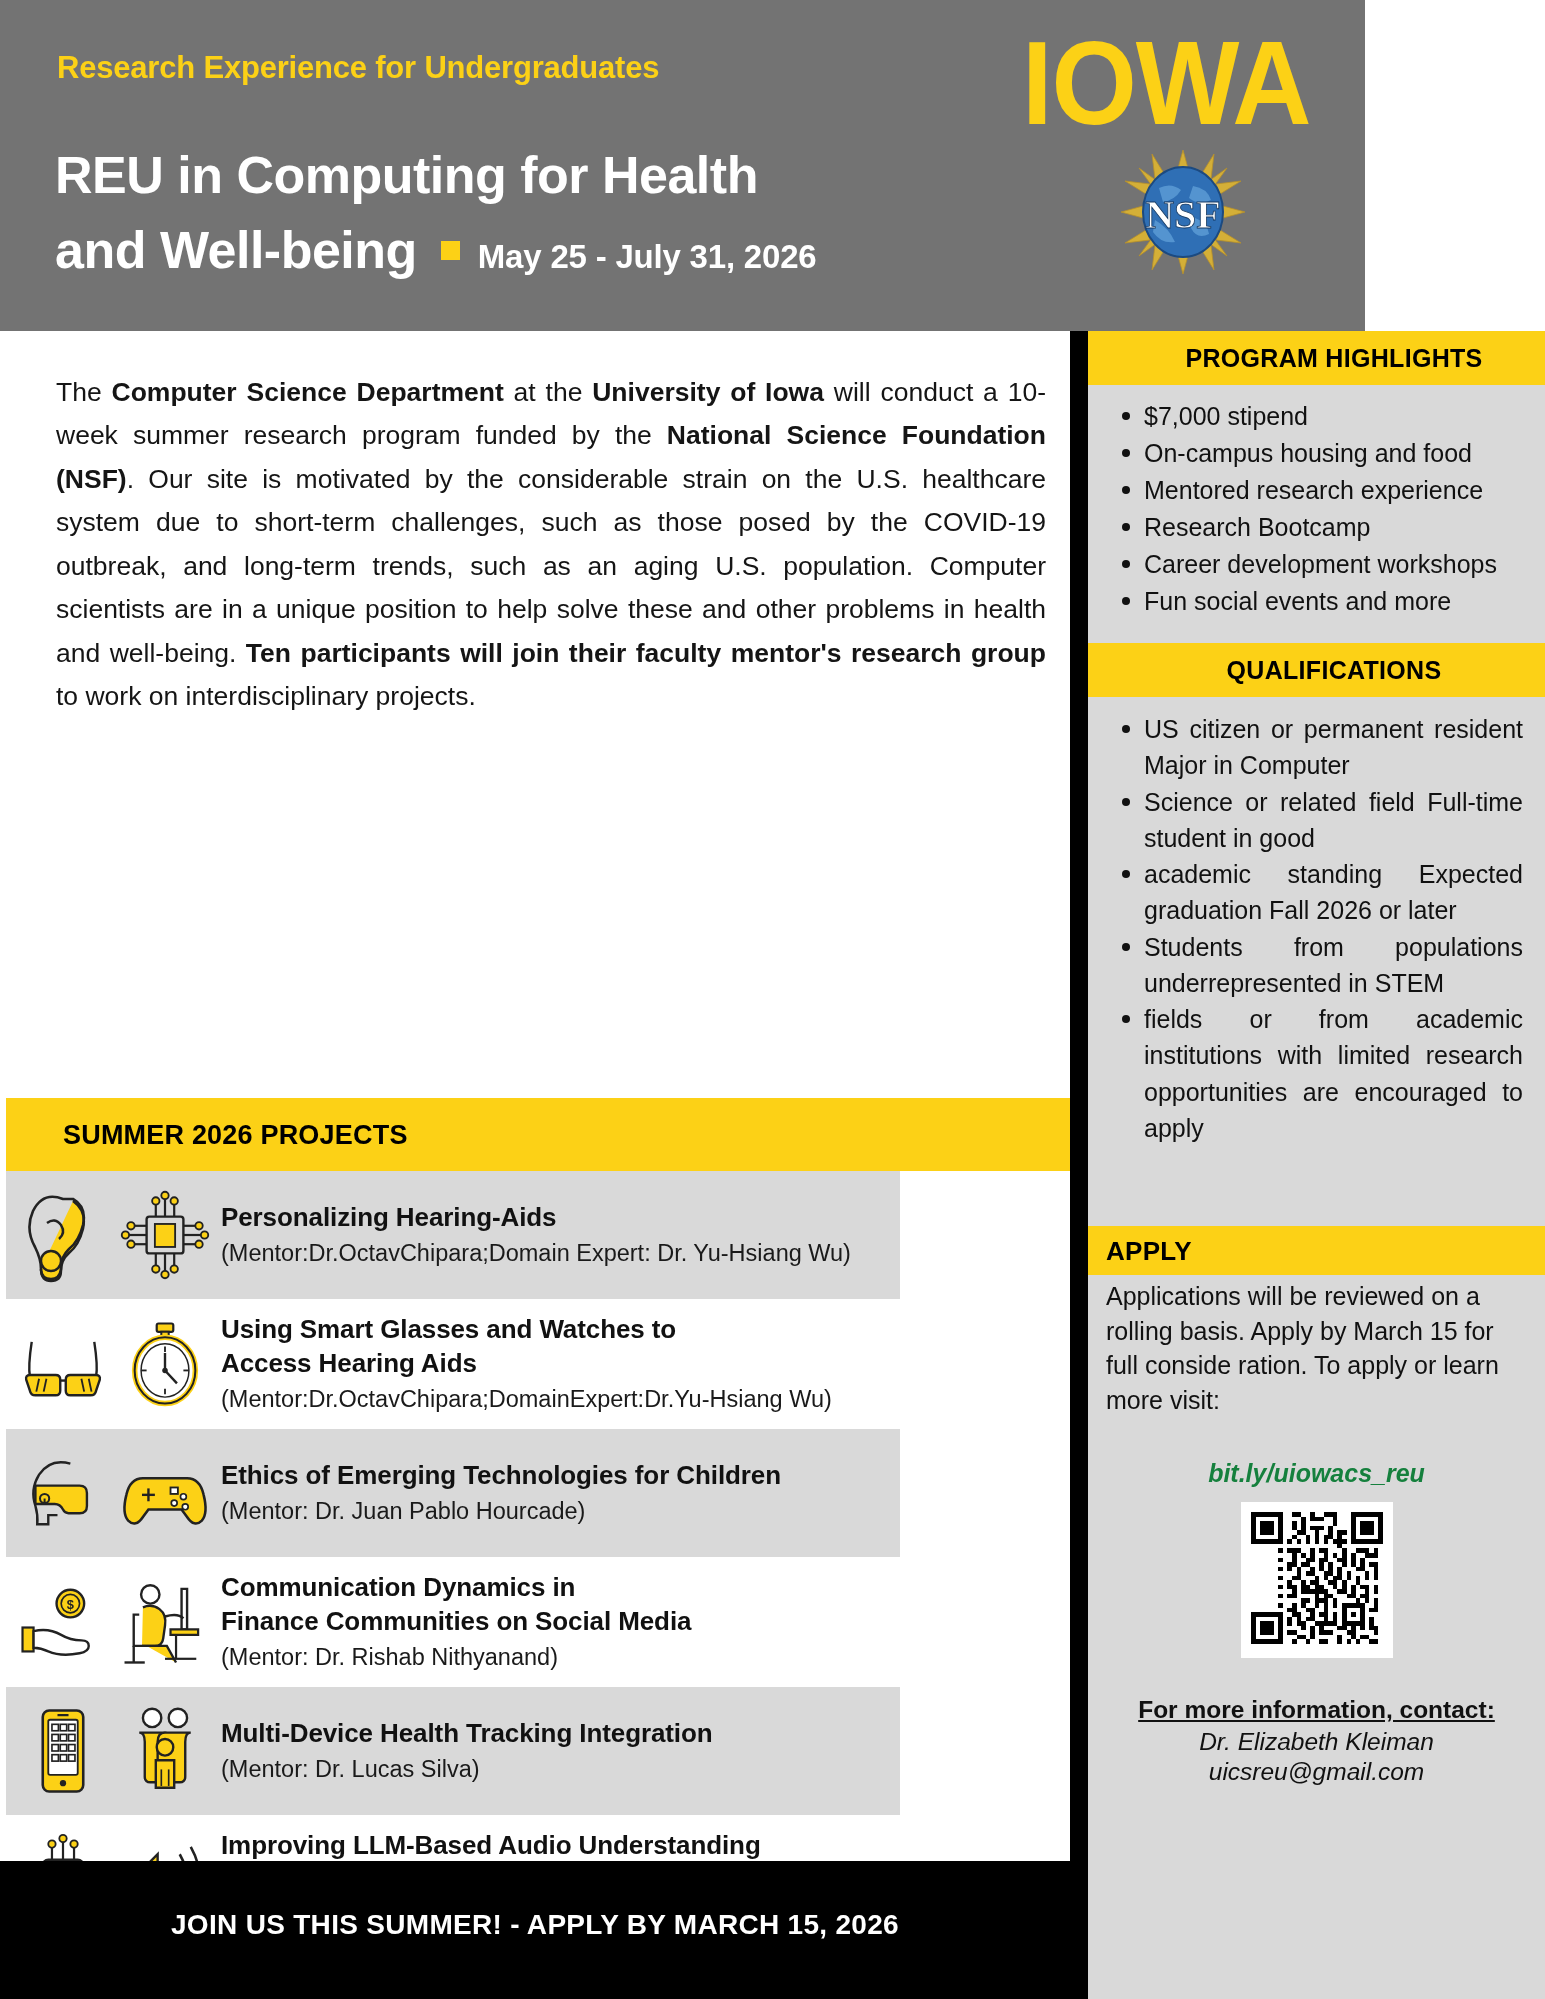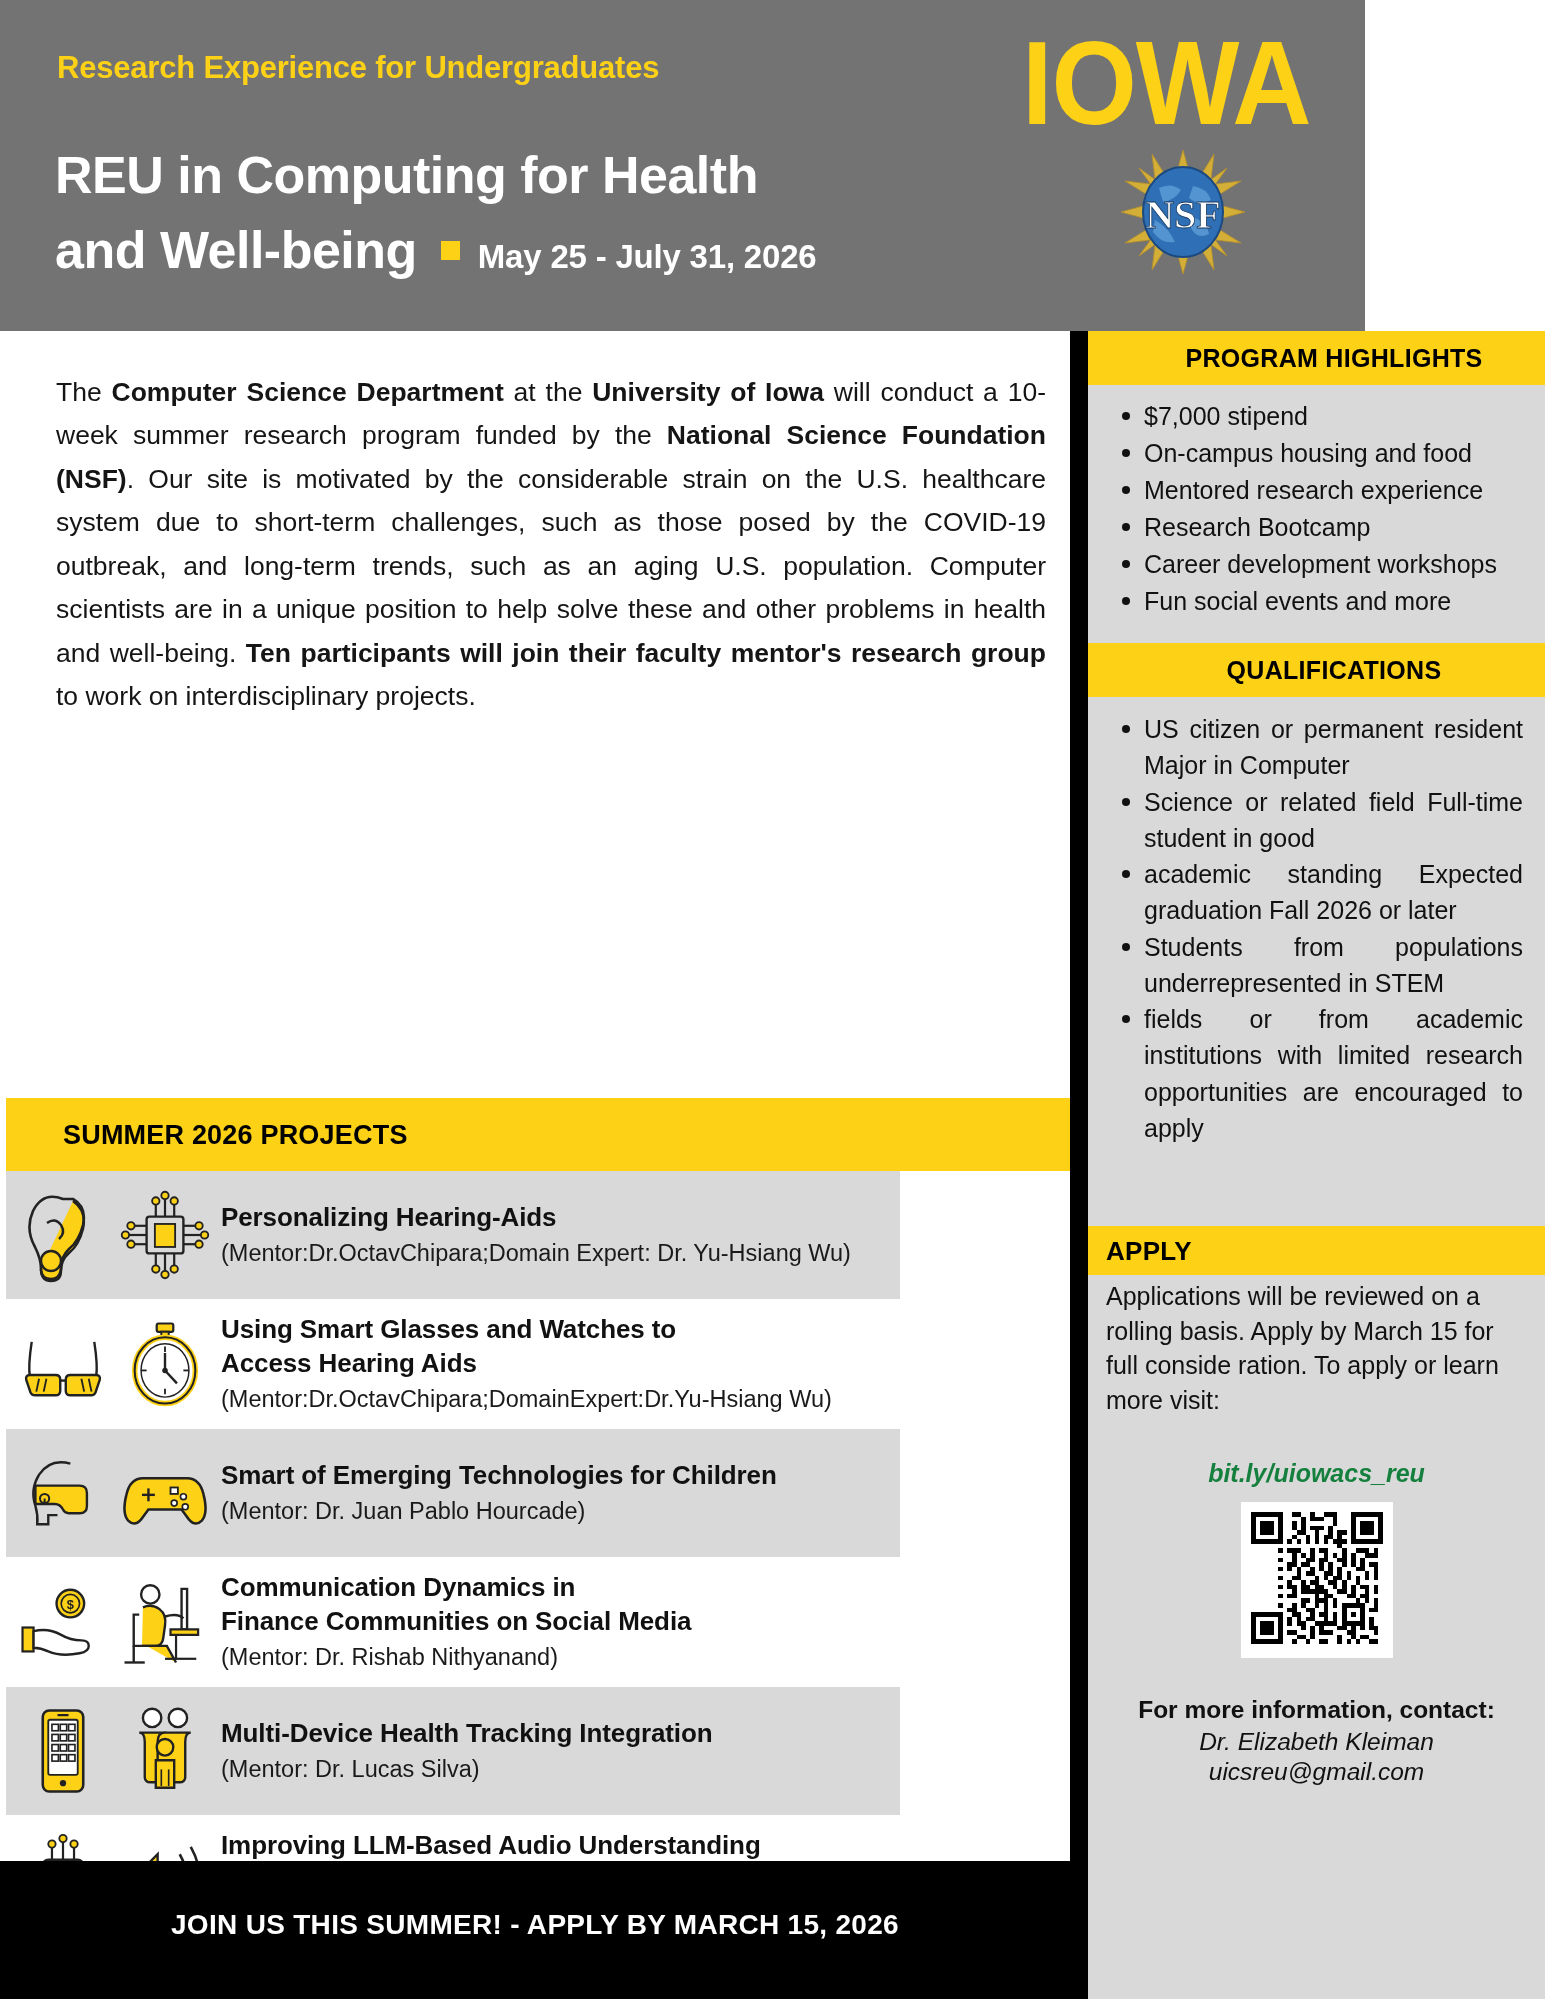--- a/index.html
+++ b/index.html
@@ -141,21 +141,21 @@
   }
   .apply-link {
     text-align: center; font-size: 25px; font-weight: bold; font-style: italic;
     color: #15803d; margin-top: 42px;
   }
   .qr-wrap { display: flex; justify-content: center; margin-top: 14px; }
   .qr-box { background: #fff; padding: 10px; }
   .contact {
     text-align: center; margin-top: 38px; color: #111;
   }
-  .contact .c1 { font-size: 24.5px; font-weight: bold; }
+  .contact .c1 { font-size: 24.5px; font-weight: bold; text-decoration: underline; }
   .contact .c2 { font-size: 24.5px; font-style: italic; margin-top: 4px; }
   .contact .c3 { font-size: 24.5px; font-style: italic; margin-top: 2px; }
 
   .spacer-hl { height: 12px; }
 </style>
 </head>
 <body>
 
 <div class="poster">
 
@@ -313,21 +313,21 @@
               <path d="M25 52 h14"></path>
                 <path d="M32 45 v14"></path>
             </g>
             <rect x="56" y="44" width="8" height="7" fill="#fff" stroke="#222" stroke-width="2"></rect>
             <circle cx="70" cy="54" r="3.2" fill="#fff" stroke="#222" stroke-width="1.8"></circle>
             <circle cx="60" cy="61" r="3.2" fill="#fff" stroke="#222" stroke-width="1.8"></circle>
             <circle cx="72" cy="65" r="3.2" fill="#fff" stroke="#222" stroke-width="1.8"></circle>
           </svg>
         </div>
         <div class="proj-text">
-          <div class="proj-title">Smart of Emerging Technologies for Children</div>
+          <div class="proj-title">Ethics of Emerging Technologies for Children</div>
           <div class="proj-mentor">(Mentor: Dr. Juan Pablo Hourcade)</div>
         </div>
       </div>
 
       <div class="proj-row plain">
         <div class="proj-icons">
           <svg width="92" height="100" viewBox="0 0 100 100">
             <circle cx="58" cy="30" r="15" fill="#FCD116" stroke="#222" stroke-width="2.6"></circle>
             <circle cx="58" cy="30" r="10" fill="none" stroke="#222" stroke-width="1.8"></circle>
             <text x="58" y="36" text-anchor="middle" font-family="Liberation Sans, sans-serif" font-size="14" font-weight="bold" fill="#222">$</text>

